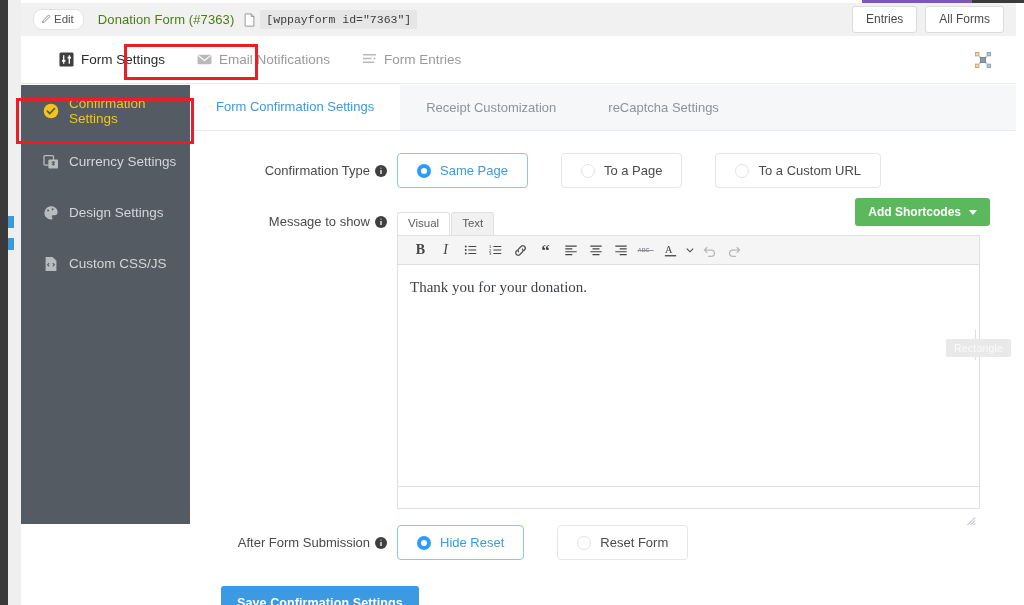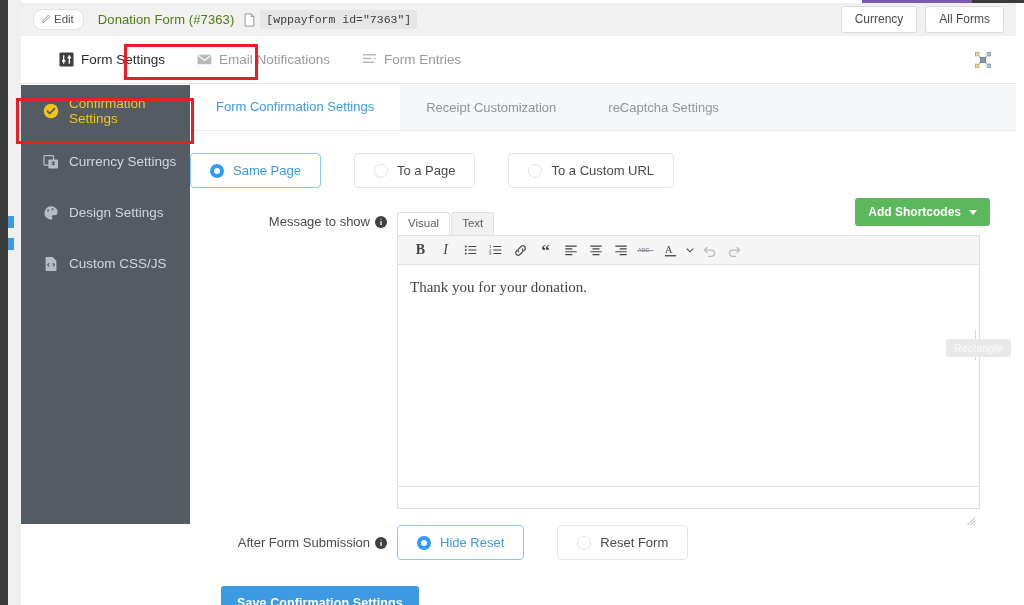--- a/index.html
+++ b/index.html
@@ -178,21 +178,21 @@
     <div class="shortcode-wrap">
       <span class="doc-ico">
         <svg viewBox="0 0 14 16" width="13" height="14">
           <path d="M2 1h7l3 3v11H2z" fill="#fff" stroke="#8d8d8d" stroke-width="1"></path>
           <path d="M9 1v3h3" fill="none" stroke="#8d8d8d" stroke-width="1"></path>
         </svg>
       </span>
       <span class="shortcode-code">[wppayform id="7363"]</span>
     </div>
     <div class="topbar-right">
-      <button class="top-btn">Currency</button>
+      <button class="top-btn">Entries</button>
       <button class="top-btn">All Forms</button>
     </div>
   </div>
 
   <div class="navbar">
 
 
     <div class="navtab active">
       <span class="ico">
         <svg viewBox="0 0 16 16" width="15" height="15">
@@ -294,20 +294,29 @@
       </div>
       <div class="subtab idle">
         <span>reCaptcha Settings</span>
       </div>
       <div class="subtab idle" style="flex:1"></div>
     </div>
 
     <div class="formarea">
 
       <div class="frow">
+        <div class="flabel">
+          <span>Confirmation Type</span>
+          <span class="info-ico">
+            <svg viewBox="0 0 12 12" width="12" height="12">
+                <circle cx="6" cy="6" r="6" fill="#3f3f3f"></circle>
+                <path d="M6 2.7v.9M6 5v4" stroke="#fff" stroke-width="1.3"></path>
+              </svg>
+          </span>
+        </div>
         <div class="radio-group">
           <div class="radio-card sel">
             <span class="rdot"></span>
             <span>Same Page</span>
           </div>
           <div class="radio-card">
             <span class="rdot"></span>
             <span>To a Page</span>
           </div>
           <div class="radio-card">

